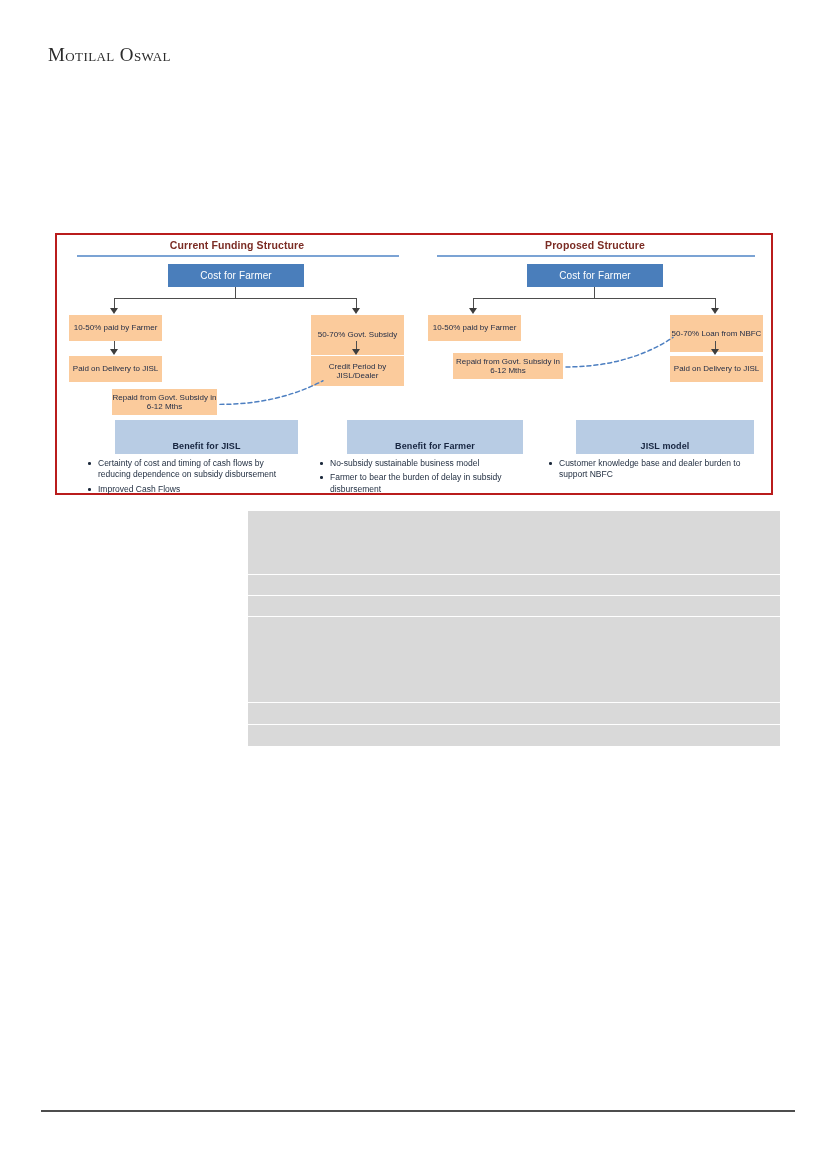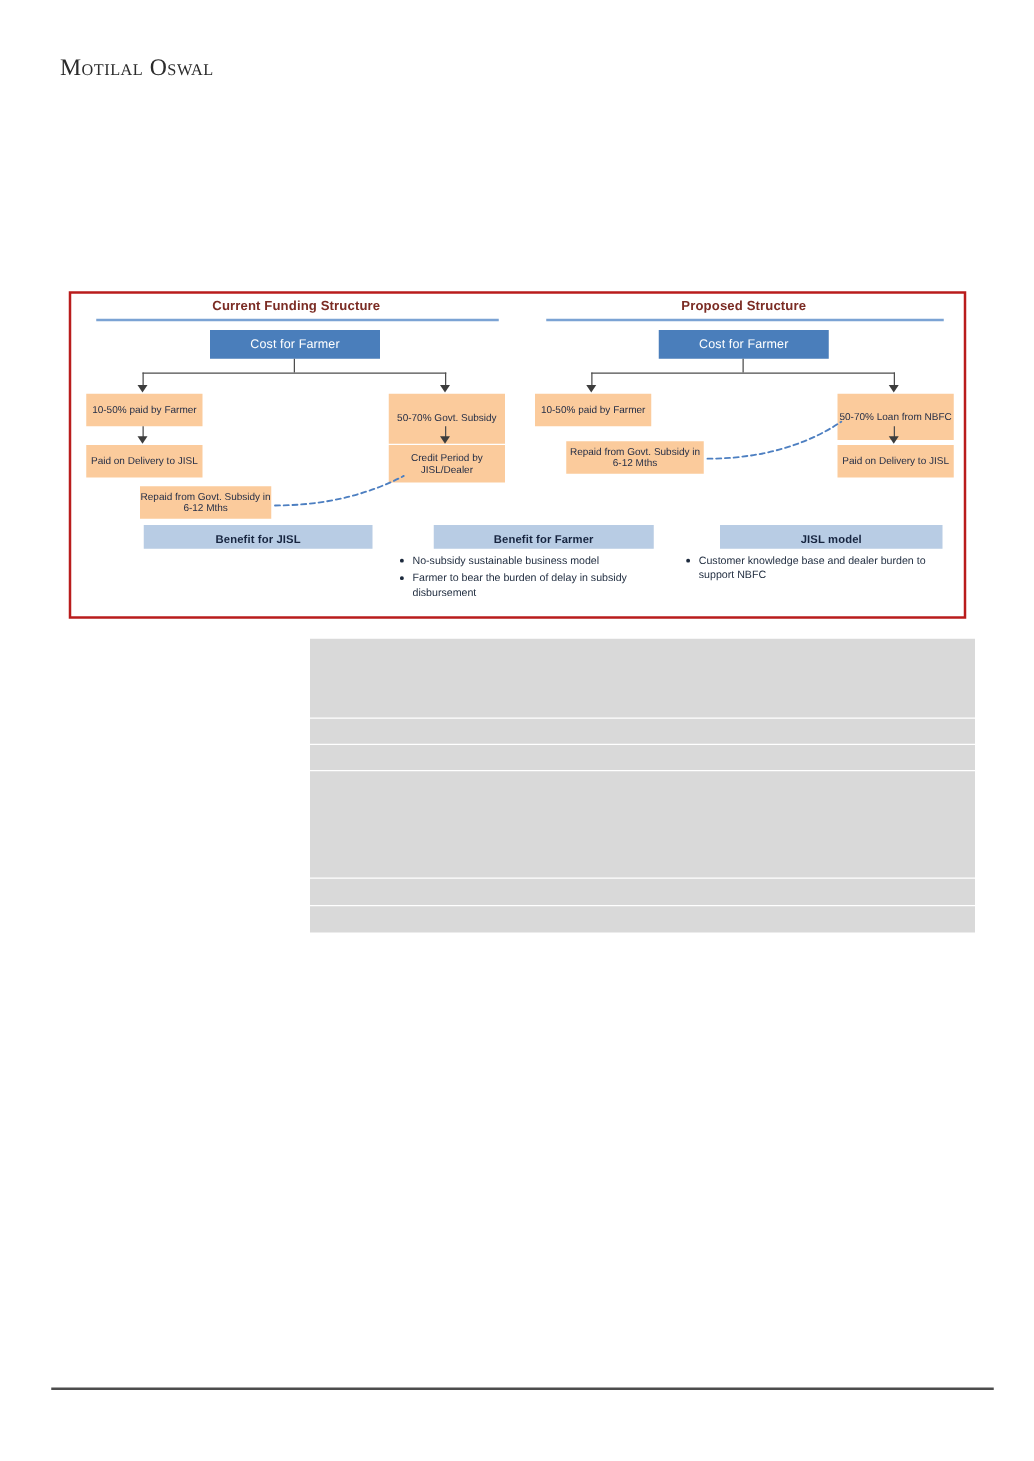--- a/index.html
+++ b/index.html
@@ -56,21 +56,21 @@
   .arrow{position:absolute;width:0;height:0;
     border-left:4px solid transparent;border-right:4px solid transparent;
     border-top:6px solid #3d3d3d;}
   .svg-curve{position:absolute;left:0;top:0;width:100%;height:100%;
     pointer-events:none;overflow:visible;}
 
   
   .benefit{position:absolute;}
   .benefit-head{
     background:#b8cce4;color:#16243f;font-size:9px;font-weight:bold;
-    text-align:center;padding:6px 0 3px 0;letter-spacing:.1px;margin-left:32px;
+    text-align:center;padding:21px 0 3px 0;letter-spacing:.1px;margin-left:32px;
   }
   .benefit-list{margin:4px 0 0 0;padding:0;list-style:none;}
   .benefit-list li{
     position:relative;padding-left:15px;margin-bottom:3px;
     font-size:8.5px;line-height:1.35;color:#1d2a3d;
   }
   .benefit-list li:before{
     content:"";position:absolute;left:5px;top:4px;
     width:2.6px;height:2.6px;background:#1d2a3d;border-radius:50%;
   }
@@ -148,20 +148,24 @@
 
       <div class="box box-orange" style="left:36px;top:118px;width:110px;height:26px;">Repaid from Govt. Subsidy in 6-12 Mths</div>
 
       <svg class="svg-curve" viewBox="0 0 356 262" preserveAspectRatio="none">
         <path d="M149,134 C183,134 222,127 256,104" fill="none" stroke="#4d7fc1" stroke-width="1.5" stroke-dasharray="4 3" stroke-linecap="round"></path>
       </svg>
     </div>
 
     <div class="benefit" style="left:26px;top:185px;width:215px;">
       <div class="benefit-head">Benefit for JISL</div>
+      <ul class="benefit-list">
+        <li>Certainty of cost and timing of cash flows by reducing dependence on subsidy disbursement</li>
+        <li>Improved Cash Flows</li>
+      </ul>
     </div>
 
     <div class="benefit" style="left:258px;top:185px;width:208px;">
       <div class="benefit-head">Benefit for Farmer</div>
       <ul class="benefit-list">
         <li>No-subsidy sustainable business model</li>
         <li>Farmer to bear the burden of delay in subsidy disbursement</li>
       </ul>
     </div>
 

